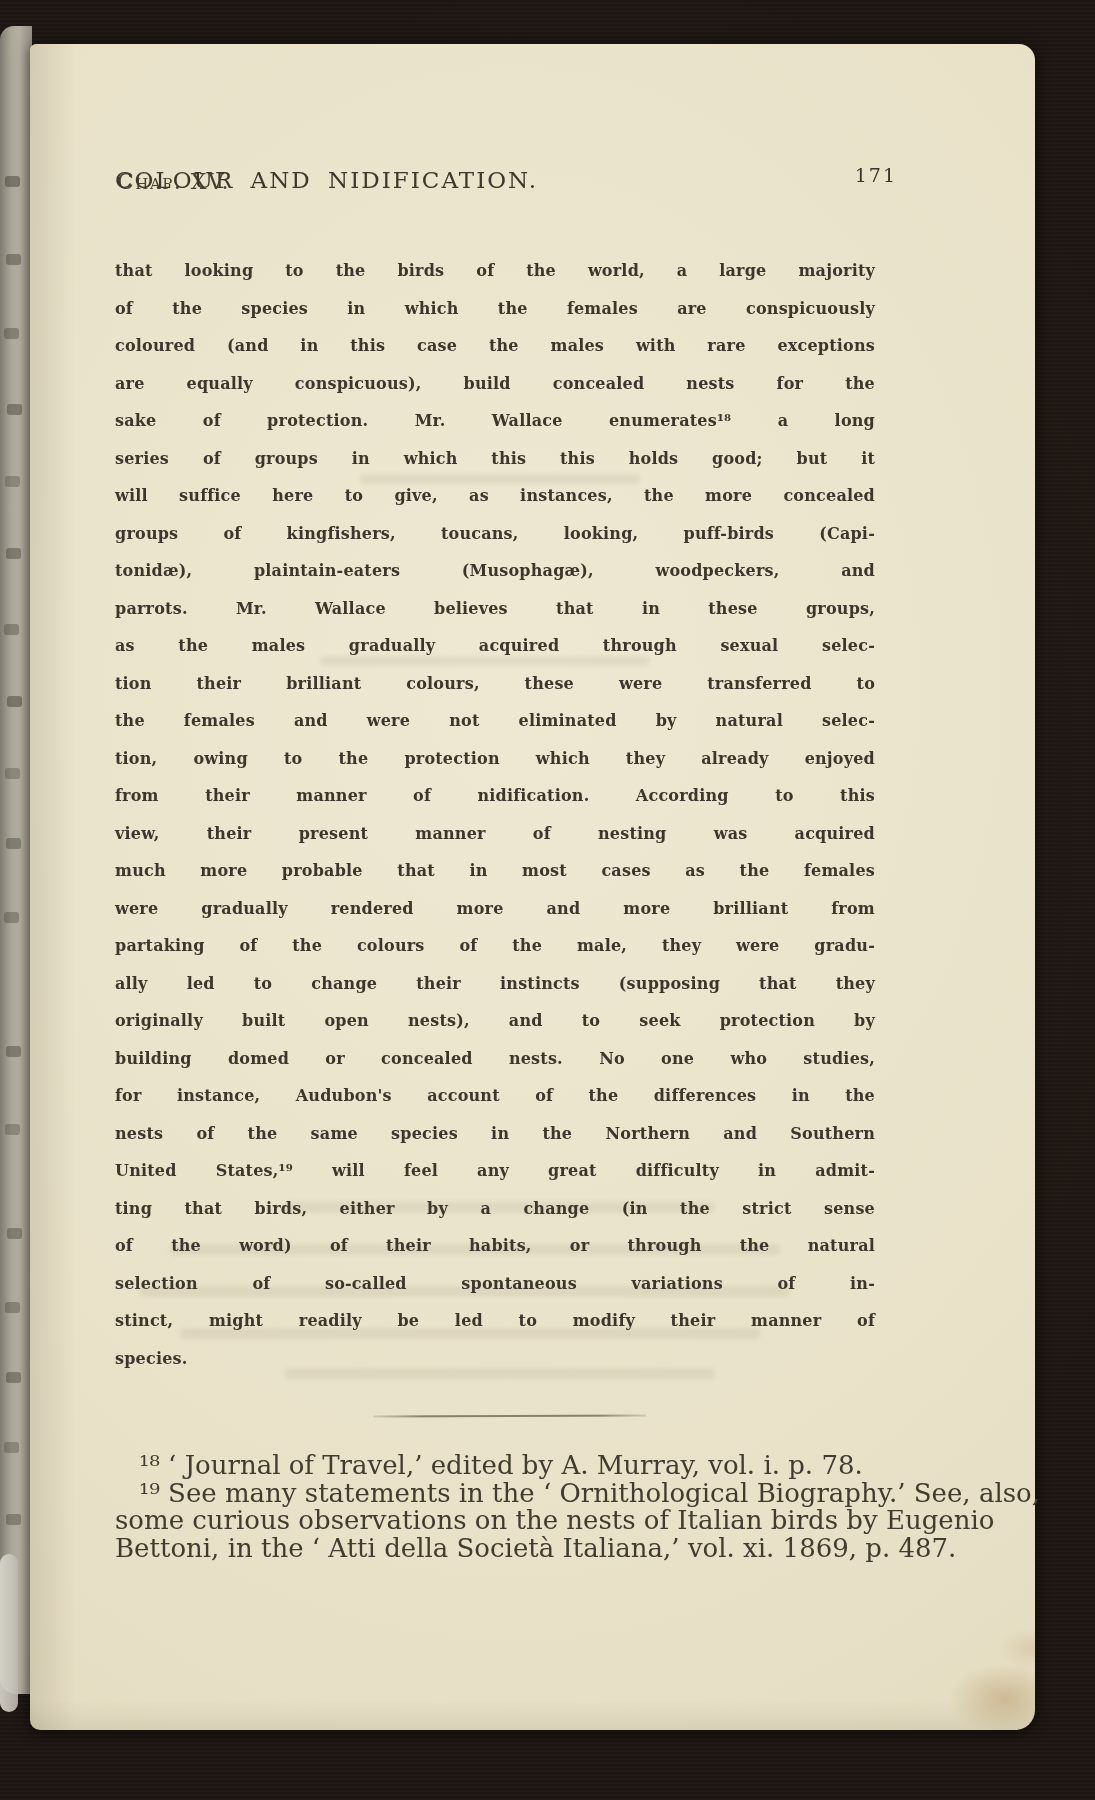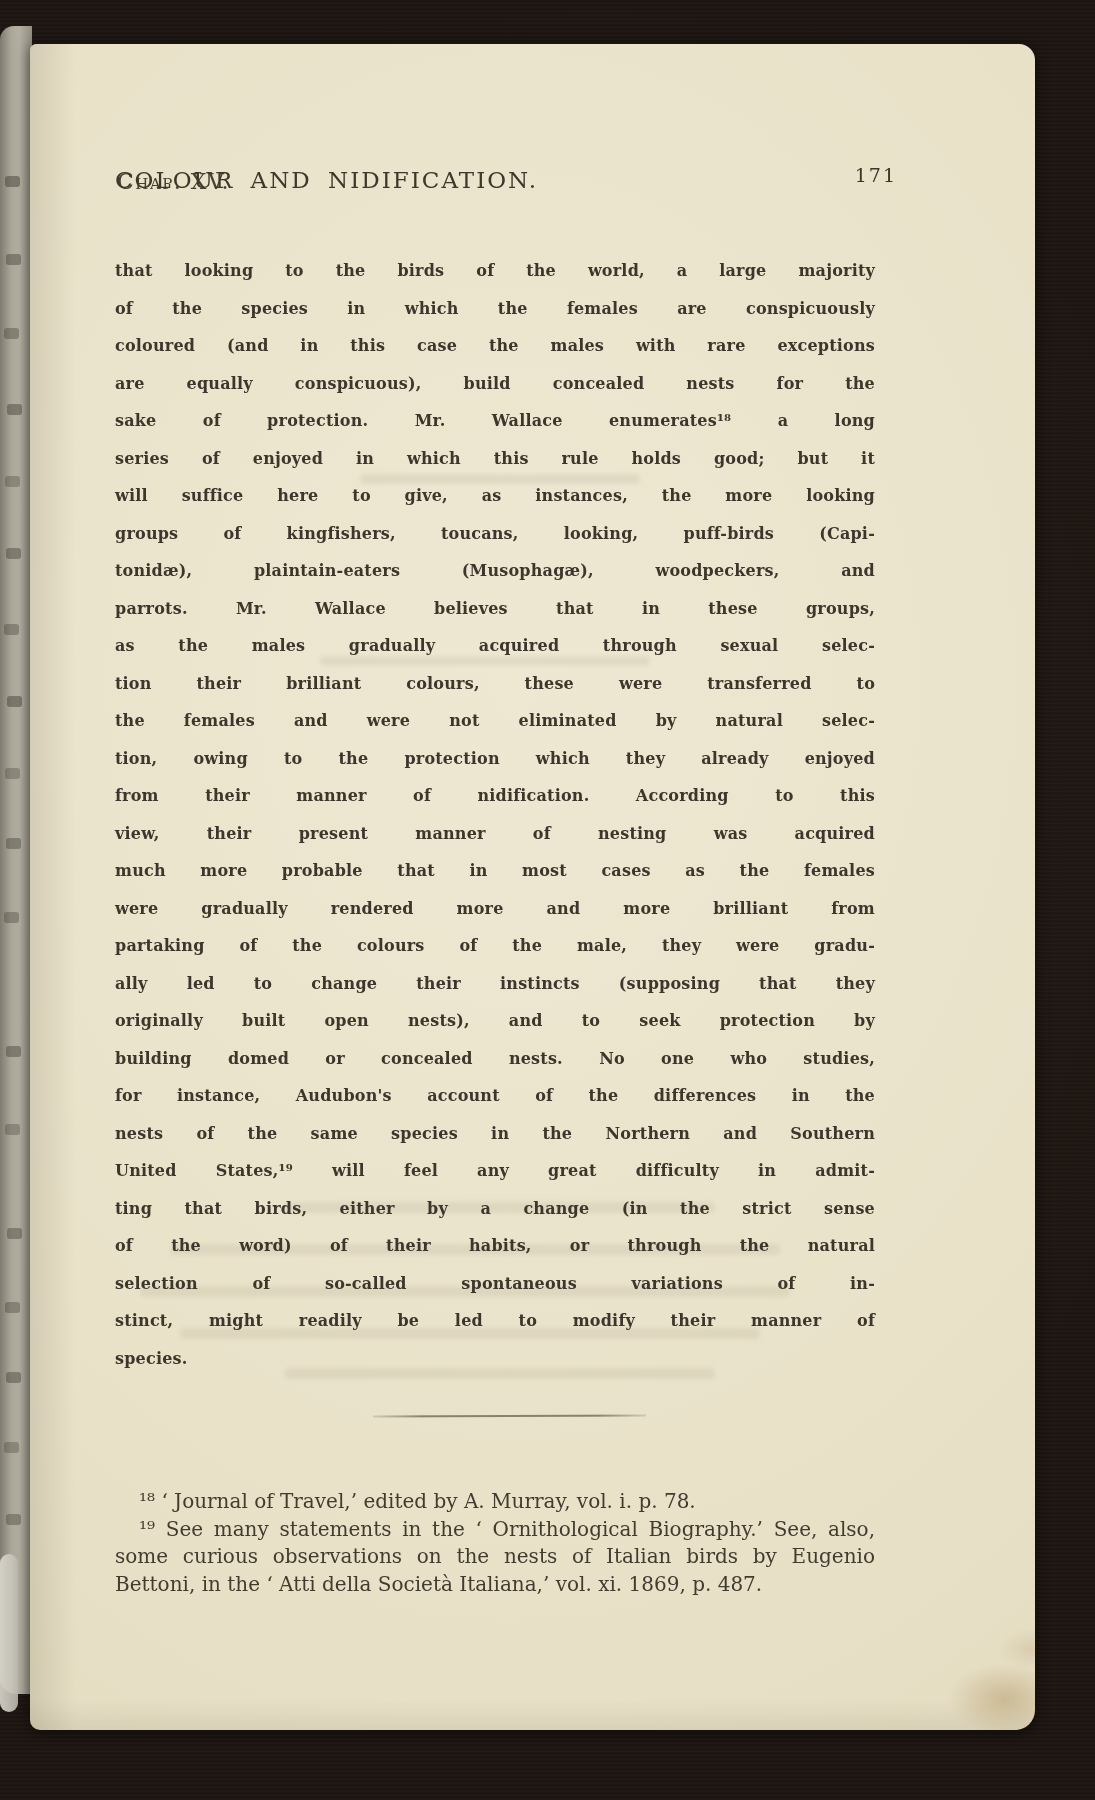--- a/index.html
+++ b/index.html
@@ -66,21 +66,21 @@
   }
   .body-line{text-align:justify;text-align-last:justify;white-space:nowrap;}
   .body-line:last-child{text-align-last:left;}
   .fn-rule{
     position:absolute;top:1371px;left:343px;width:273px;height:2px;
     background:linear-gradient(90deg,rgba(72,64,50,.15),rgba(72,64,50,.6) 18%,rgba(72,64,50,.6) 82%,rgba(72,64,50,.15));
     transform:rotate(-.25deg);
   }
   .footnotes{
     position:absolute;top:1408px;left:85px;width:760px;
-    font-size:20px;line-height:27.5px;color:#413b30;margin-top:36px;
+    font-size:26px;line-height:27.5px;color:#413b30;
   }
   .fn-line{text-align:justify;text-align-last:justify;white-space:nowrap;}
   .fn-line:nth-child(1){text-align-last:left;text-indent:24px;}
   .fn-line:nth-child(2){text-indent:24px;}
   .fn-line:nth-child(4){text-align-last:left;}
 </style>
 </head>
 <body>
 
 <div class="stage">
@@ -105,22 +105,22 @@
       <span class="rh-title">COLOUR AND NIDIFICATION.</span>
       <span class="rh-page">171</span>
     </div>
 
     <div class="body-text">
         <div class="body-line">that looking to the birds of the world, a large majority</div>
         <div class="body-line">of the species in which the females are conspicuously</div>
         <div class="body-line">coloured (and in this case the males with rare exceptions</div>
         <div class="body-line">are equally conspicuous), build concealed nests for the</div>
         <div class="body-line">sake of protection.  Mr. Wallace enumerates¹⁸ a long</div>
-        <div class="body-line">series of enjoyed in which this rule holds good; but it</div>
-        <div class="body-line">will suffice here to give, as instances, the more looking</div>
+        <div class="body-line">series of groups in which this this holds good; but it</div>
+        <div class="body-line">will suffice here to give, as instances, the more concealed</div>
         <div class="body-line">groups of kingfishers, toucans, looking, puff-birds (Capi-</div>
         <div class="body-line">tonidæ), plaintain-eaters (Musophagæ), woodpeckers, and</div>
         <div class="body-line">parrots.  Mr. Wallace believes that in these groups,</div>
         <div class="body-line">as the males gradually acquired through sexual selec-</div>
         <div class="body-line">tion their brilliant colours, these were transferred to</div>
         <div class="body-line">the females and were not eliminated by natural selec-</div>
         <div class="body-line">tion, owing to the protection which they already enjoyed</div>
         <div class="body-line">from their manner of nidification.  According to this</div>
         <div class="body-line">view, their present manner of nesting was acquired</div>
         <div class="body-line">much more probable that in most cases as the females</div>

